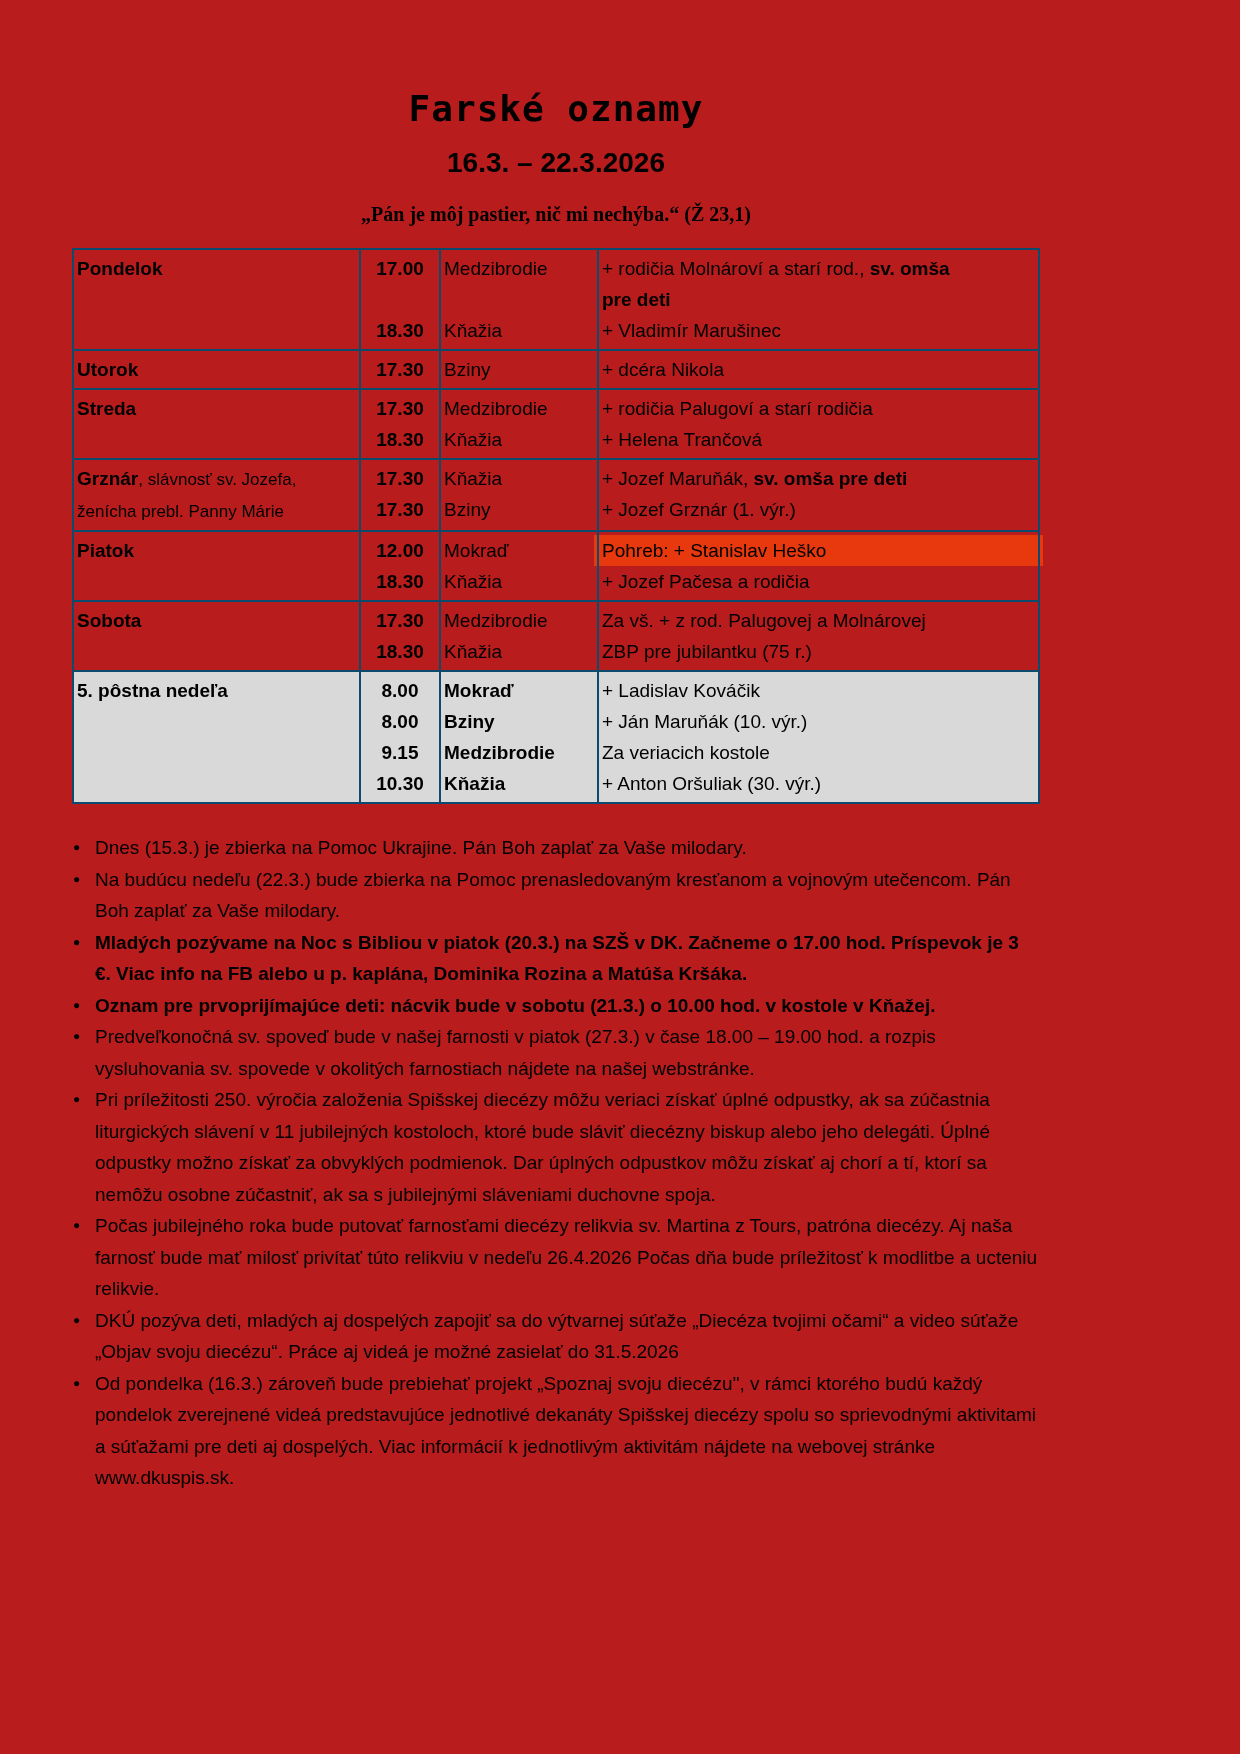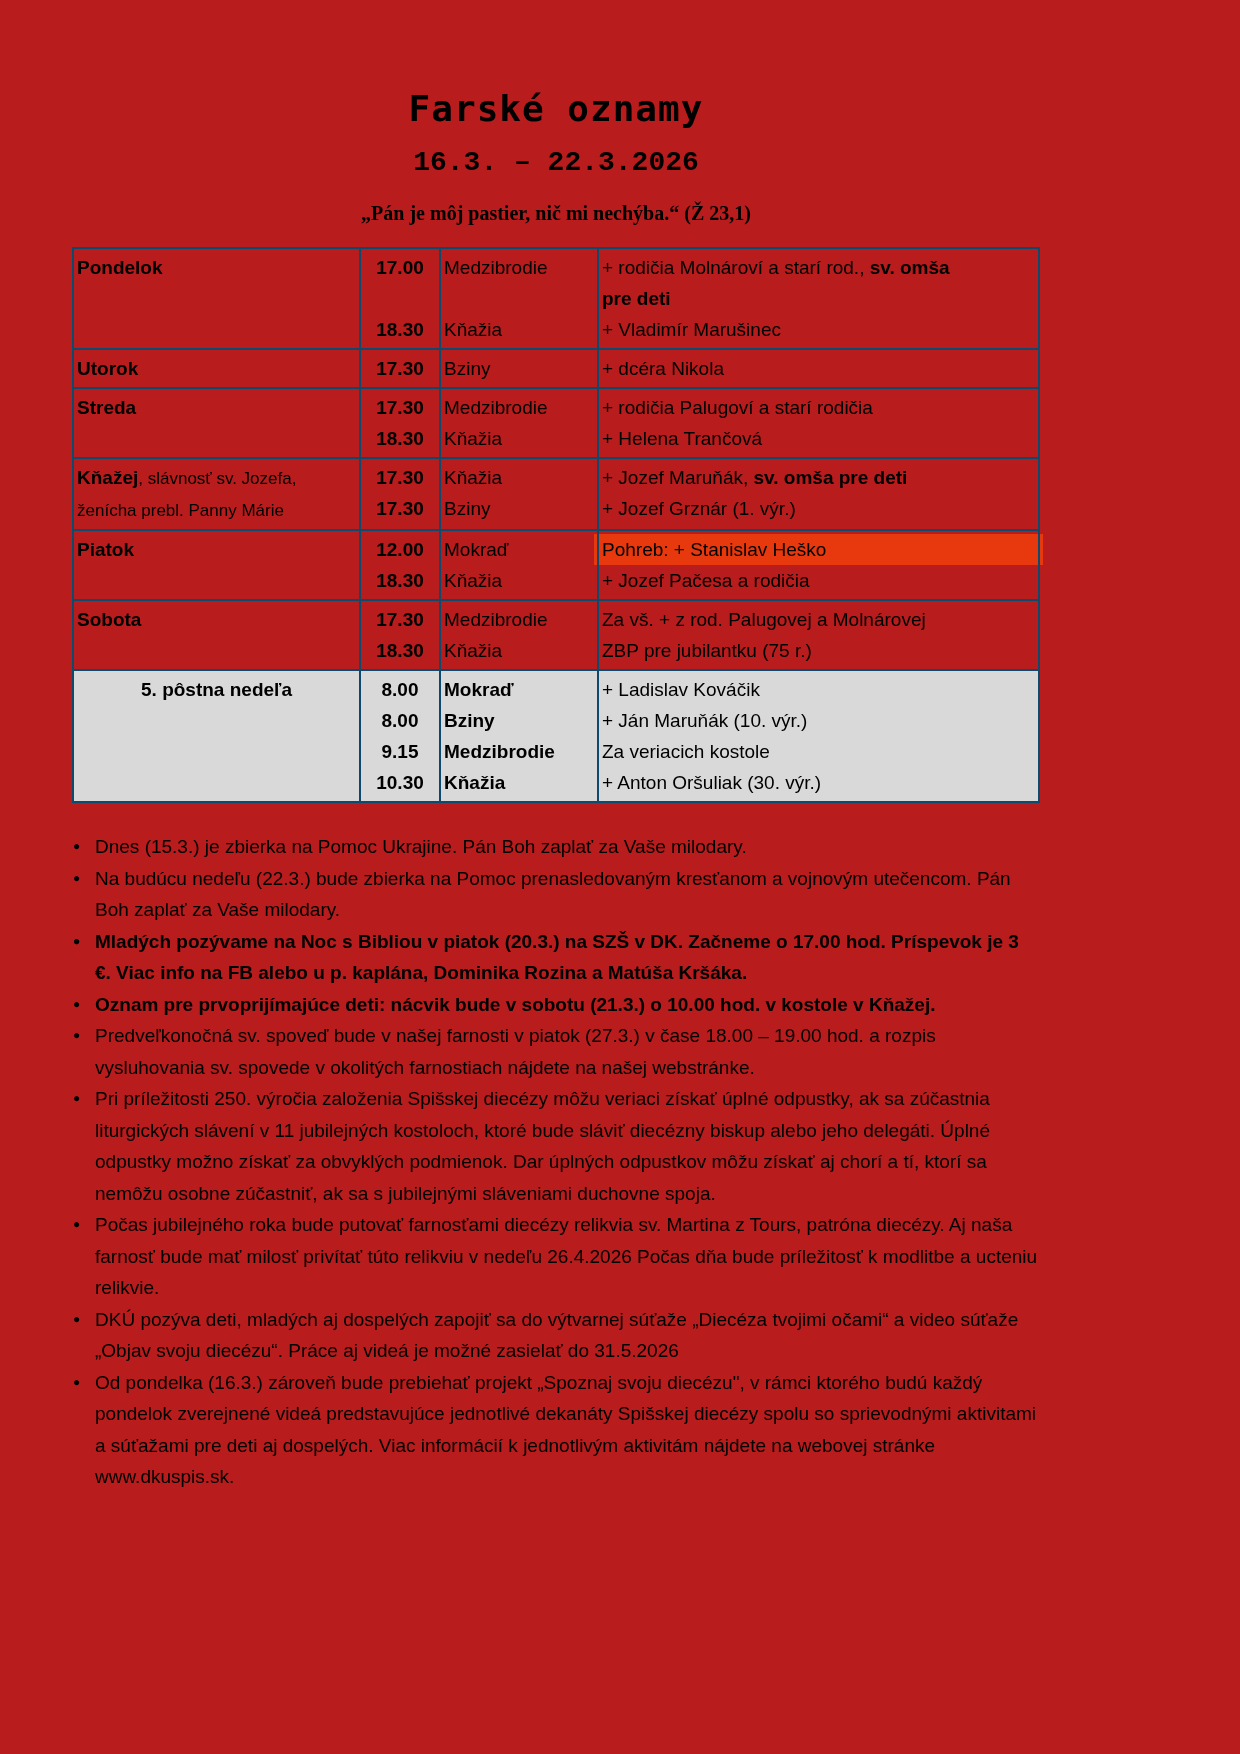--- a/index.html
+++ b/index.html
@@ -16,21 +16,21 @@
   }
   .title {
     font-family: "DejaVu Sans Mono", monospace;
     font-weight: bold;
     font-size: 36px;
     text-align: center;
     margin-top: 32px;
     letter-spacing: 1px;
   }
   .date-range {
-    font-family: Liberation Mono, monospace;
+    font-family: Liberation Sans, sans-serif;
     font-weight: bold;
     font-size: 28px;
     text-align: center;
     margin-top: 18px;
   }
   .quote {
     font-family: Liberation Serif, serif;
     font-weight: bold;
     font-size: 20px;
     text-align: center;
@@ -44,21 +44,21 @@
   }
   table.schedule td {
     border: 2px solid #0c4a6e;
     padding: 3px 3px;
     vertical-align: top;
     font-size: 19px;
   }
   .line { line-height: 31px; min-height: 31px; }
   .col-day .line { white-space: nowrap; }
   .col-time .line { font-weight: bold; text-align: center; }
-  td.center { vertical-align: middle; text-align: center; margin-top: 20px; }
+  td.center { vertical-align: middle; text-align: left; margin-top: 20px; }
   tr.shaded td { background: var(--shaded, #d9d9d9); }
   tr.shaded .col-place .line { font-weight: bold; }
   .b { font-weight: bold; }
   .sm { font-size: 17px; }
   .line.hl {
     background: var(--highlight, #e8380d);
     margin: 0 -8px;
     padding: 0 8px;
   }
   ul.announcements {
@@ -142,21 +142,21 @@
             <div class="line"><span class="">Medzibrodie</span></div>
             <div class="line"><span class="">Kňažia</span></div>
           </td>
           <td class="col-int">
             <div class="line"><span class="">+ rodičia Palugoví a starí rodičia</span></div>
             <div class="line"><span class="">+ Helena Trančová</span></div>
           </td>
         </tr>
         <tr>
           <td class="col-day">
-            <div class="line"><span class="b">Kňažej</span><span class="sm">, slávnosť sv. Jozefa,</span></div>
+            <div class="line"><span class="b">Grznár</span><span class="sm">, slávnosť sv. Jozefa,</span></div>
             <div class="line"><span class="sm">ženícha prebl. Panny Márie</span></div>
           </td>
           <td class="col-time">
             <div class="line"><span class="">17.30</span></div>
             <div class="line"><span class="">17.30</span></div>
           </td>
           <td class="col-place">
             <div class="line"><span class="">Kňažia</span></div>
             <div class="line"><span class="">Bziny</span></div>
           </td>

